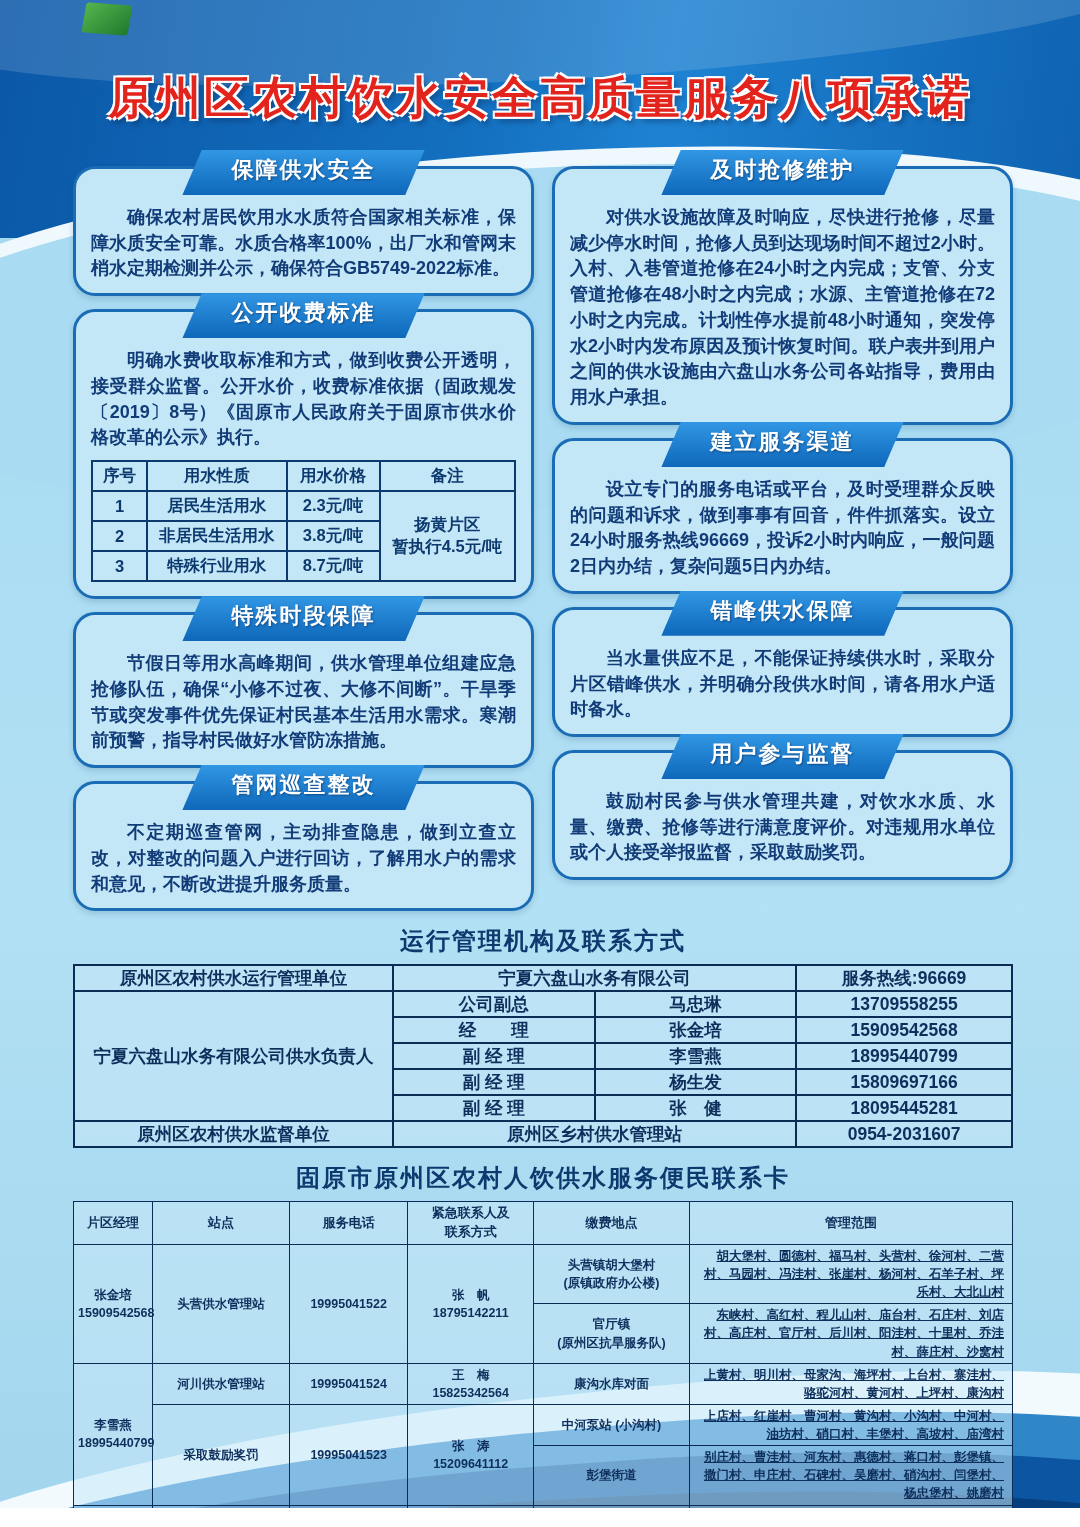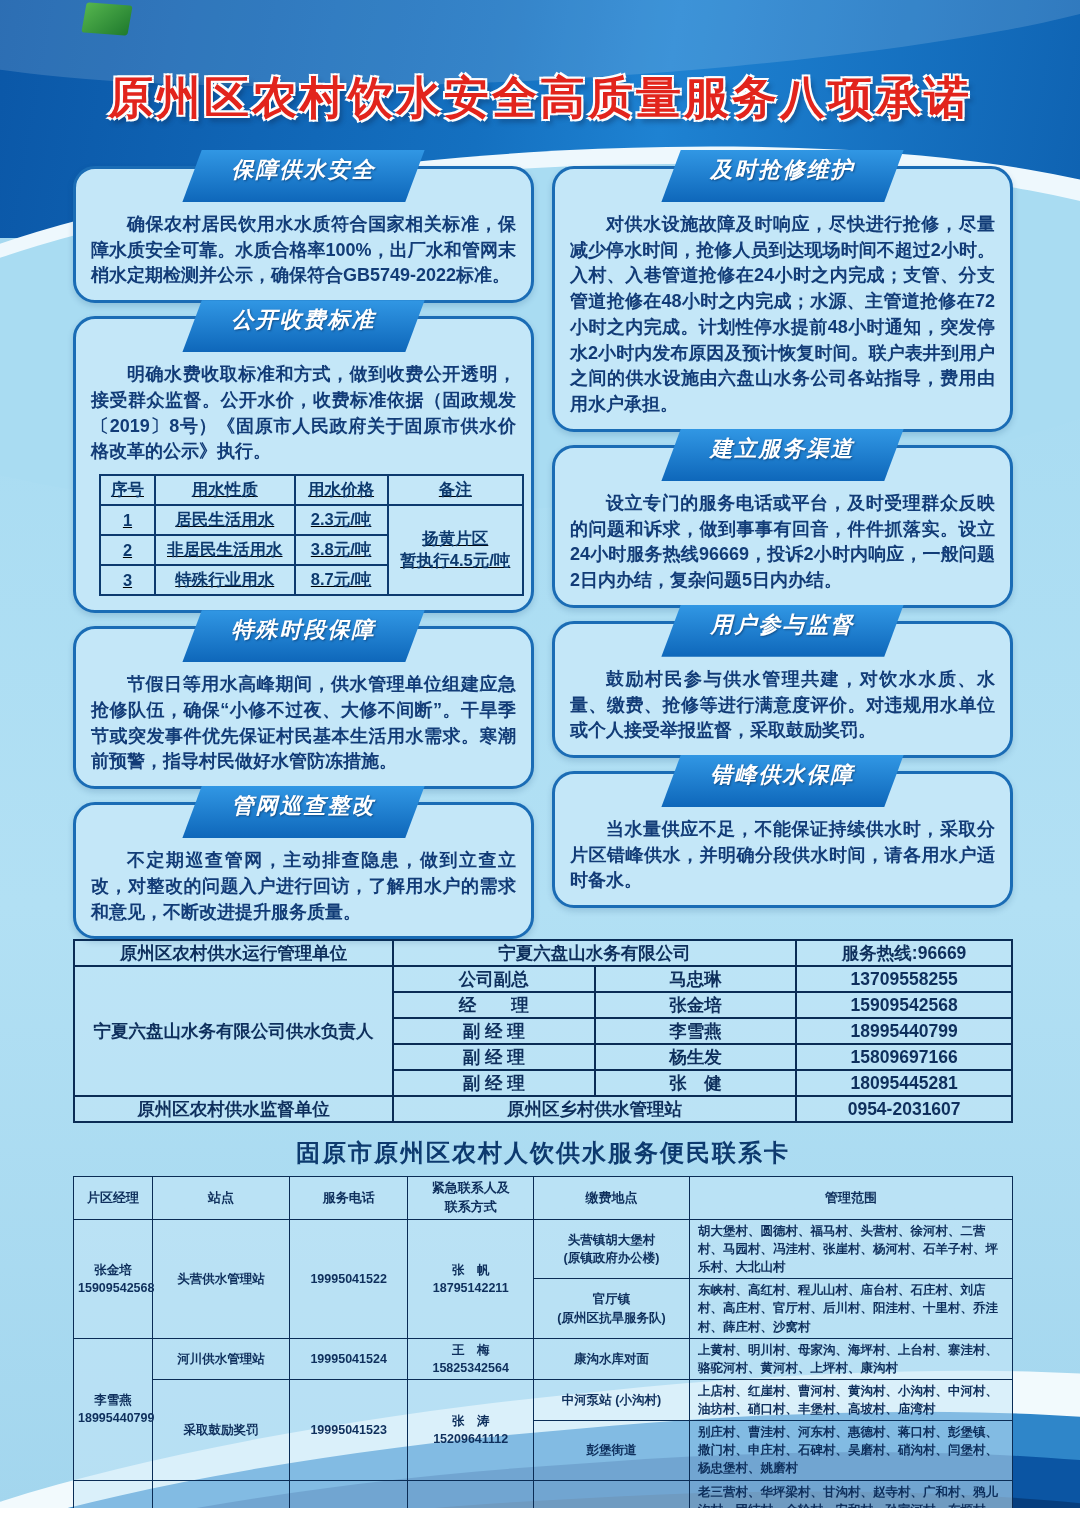--- a/index.html
+++ b/index.html
@@ -29,43 +29,43 @@
   .content{position:relative;z-index:2;padding:0 67px 0 73px;}
   .page-title{position:absolute;top:68px;left:0;right:0;text-align:center;z-index:3;
     font-size:45px;font-weight:900;letter-spacing:3px;color:#e2241c;
     text-shadow:-2px -2px 0 #fdfdfd,2px -2px 0 #fdfdfd,-2px 2px 0 #fdfdfd,2px 2px 0 #fdfdfd,4px 5px 5px rgba(10,40,80,.45);}
   .cols{display:flex;gap:18px;margin-top:166px;}
   .col{flex:1;display:flex;flex-direction:column;gap:13px;}
   .card{position:relative;background:#c4e7f8;border:3px solid #1a6cb5;border-radius:22px;
     padding:0 15px 11px;box-shadow:0 3px 6px rgba(10,60,110,.18);}
   .banner{width:57%;margin:-19px auto 6px;background:linear-gradient(180deg,#3197e4,#0e67ba);
     color:#ffffff;font-size:22px;font-weight:800;letter-spacing:2px;text-align:center;
-    padding:5px 0 17px;clip-path:polygon(8% 0,100% 0,92% 100%,0 100%);
-    text-shadow:1px 1px 2px rgba(0,30,70,.5);font-style:italic;}
+    padding:5px 0 10px;clip-path:polygon(8% 0,100% 0,92% 100%,0 100%);
+    text-shadow:1px 1px 2px rgba(0,30,70,.5);}
   .card p{margin:10px 0 0;text-indent:2em;font-size:18px;line-height:1.43;color:#123c77;
     font-weight:600;text-align:justify;}
   
   table{border-collapse:collapse;}
-  .price-table{width:100%;margin:9px 8px 3px;table-layout:fixed;text-decoration:underline;}
+  .price-table{width:100%;margin:9px 0 3px;table-layout:fixed;}
   .price-table th,.price-table td{border:2px solid #0d3a6e;color:#0d3a6e;font-size:16.5px;
     font-weight:600;text-align:center;padding:3px 2px;}
   .pre{white-space:pre-line;}
   
   .sec-title{margin:14px 0 7px;text-align:center;font-size:24px;font-weight:800;
     letter-spacing:2px;color:#0d3a6e;}
   
   .org-table{width:100%;table-layout:fixed;background:rgba(198,231,248,.55);}
   .org-table td{border:2px solid #0a2c55;color:#0e2f5c;font-size:17.5px;font-weight:600;
     text-align:center;padding:0 4px;}
   
   .contact-table{width:100%;table-layout:fixed;background:rgba(198,231,248,.55);}
   .contact-table th,.contact-table td{border:1.8px solid #0a2c55;color:#0e2f5c;font-size:12.5px;
     font-weight:600;text-align:center;padding:2px 4px;line-height:1.45;}
   .contact-table th{font-size:13px;}
-  .contact-table .range{text-align:left;padding:2px 8px;}
+  .contact-table .range{text-align:right;padding:2px 8px;text-decoration:underline;}
   .cell-line{display:block;}
 </style>
 </head>
 <body>
 
 <div class="page">
   <div class="top-band"></div>
   <div class="top-gloss"></div>
   <div class="curve-white"></div>
   <div class="curve-light"></div>
@@ -139,30 +139,31 @@
       <div class="col">
         <div class="card">
           <div class="banner">及时抢修维护</div>
           <p>对供水设施故障及时响应，尽快进行抢修，尽量减少停水时间，抢修人员到达现场时间不超过2小时。入村、入巷管道抢修在24小时之内完成；支管、分支管道抢修在48小时之内完成；水源、主管道抢修在72小时之内完成。计划性停水提前48小时通知，突发停水2小时内发布原因及预计恢复时间。联户表井到用户之间的供水设施由六盘山水务公司各站指导，费用由用水户承担。</p>
         </div>
         <div class="card">
           <div class="banner">建立服务渠道</div>
           <p>设立专门的服务电话或平台，及时受理群众反映的问题和诉求，做到事事有回音，件件抓落实。设立24小时服务热线96669，投诉2小时内响应，一般问题2日内办结，复杂问题5日内办结。</p>
         </div>
         <div class="card">
+          <div class="banner">错峰供水保障</div>
+          <p>当水量供应不足，不能保证持续供水时，采取分片区错峰供水，并明确分段供水时间，请各用水户适时备水。</p>
+        </div>
+        <div class="card">
           <div class="banner">用户参与监督</div>
           <p>鼓励村民参与供水管理共建，对饮水水质、水量、缴费、抢修等进行满意度评价。对违规用水单位或个人接受举报监督，采取鼓励奖罚。</p>
         </div>
-        <div class="card">
-          <div class="banner">错峰供水保障</div>
-          <p>当水量供应不足，不能保证持续供水时，采取分片区错峰供水，并明确分段供水时间，请各用水户适时备水。</p>
-        </div>
       </div>
     </div>
 
+    <div class="sec-title">运行管理机构及联系方式</div>
     <table class="org-table">
       <colgroup>
           <col style="width:34%">
           <col style="width:21.5%">
           <col style="width:21.5%">
           <col style="width:23%">
         </colgroup>
       <tbody>
           <tr>
         <td>原州区农村供水运行管理单位</td>

